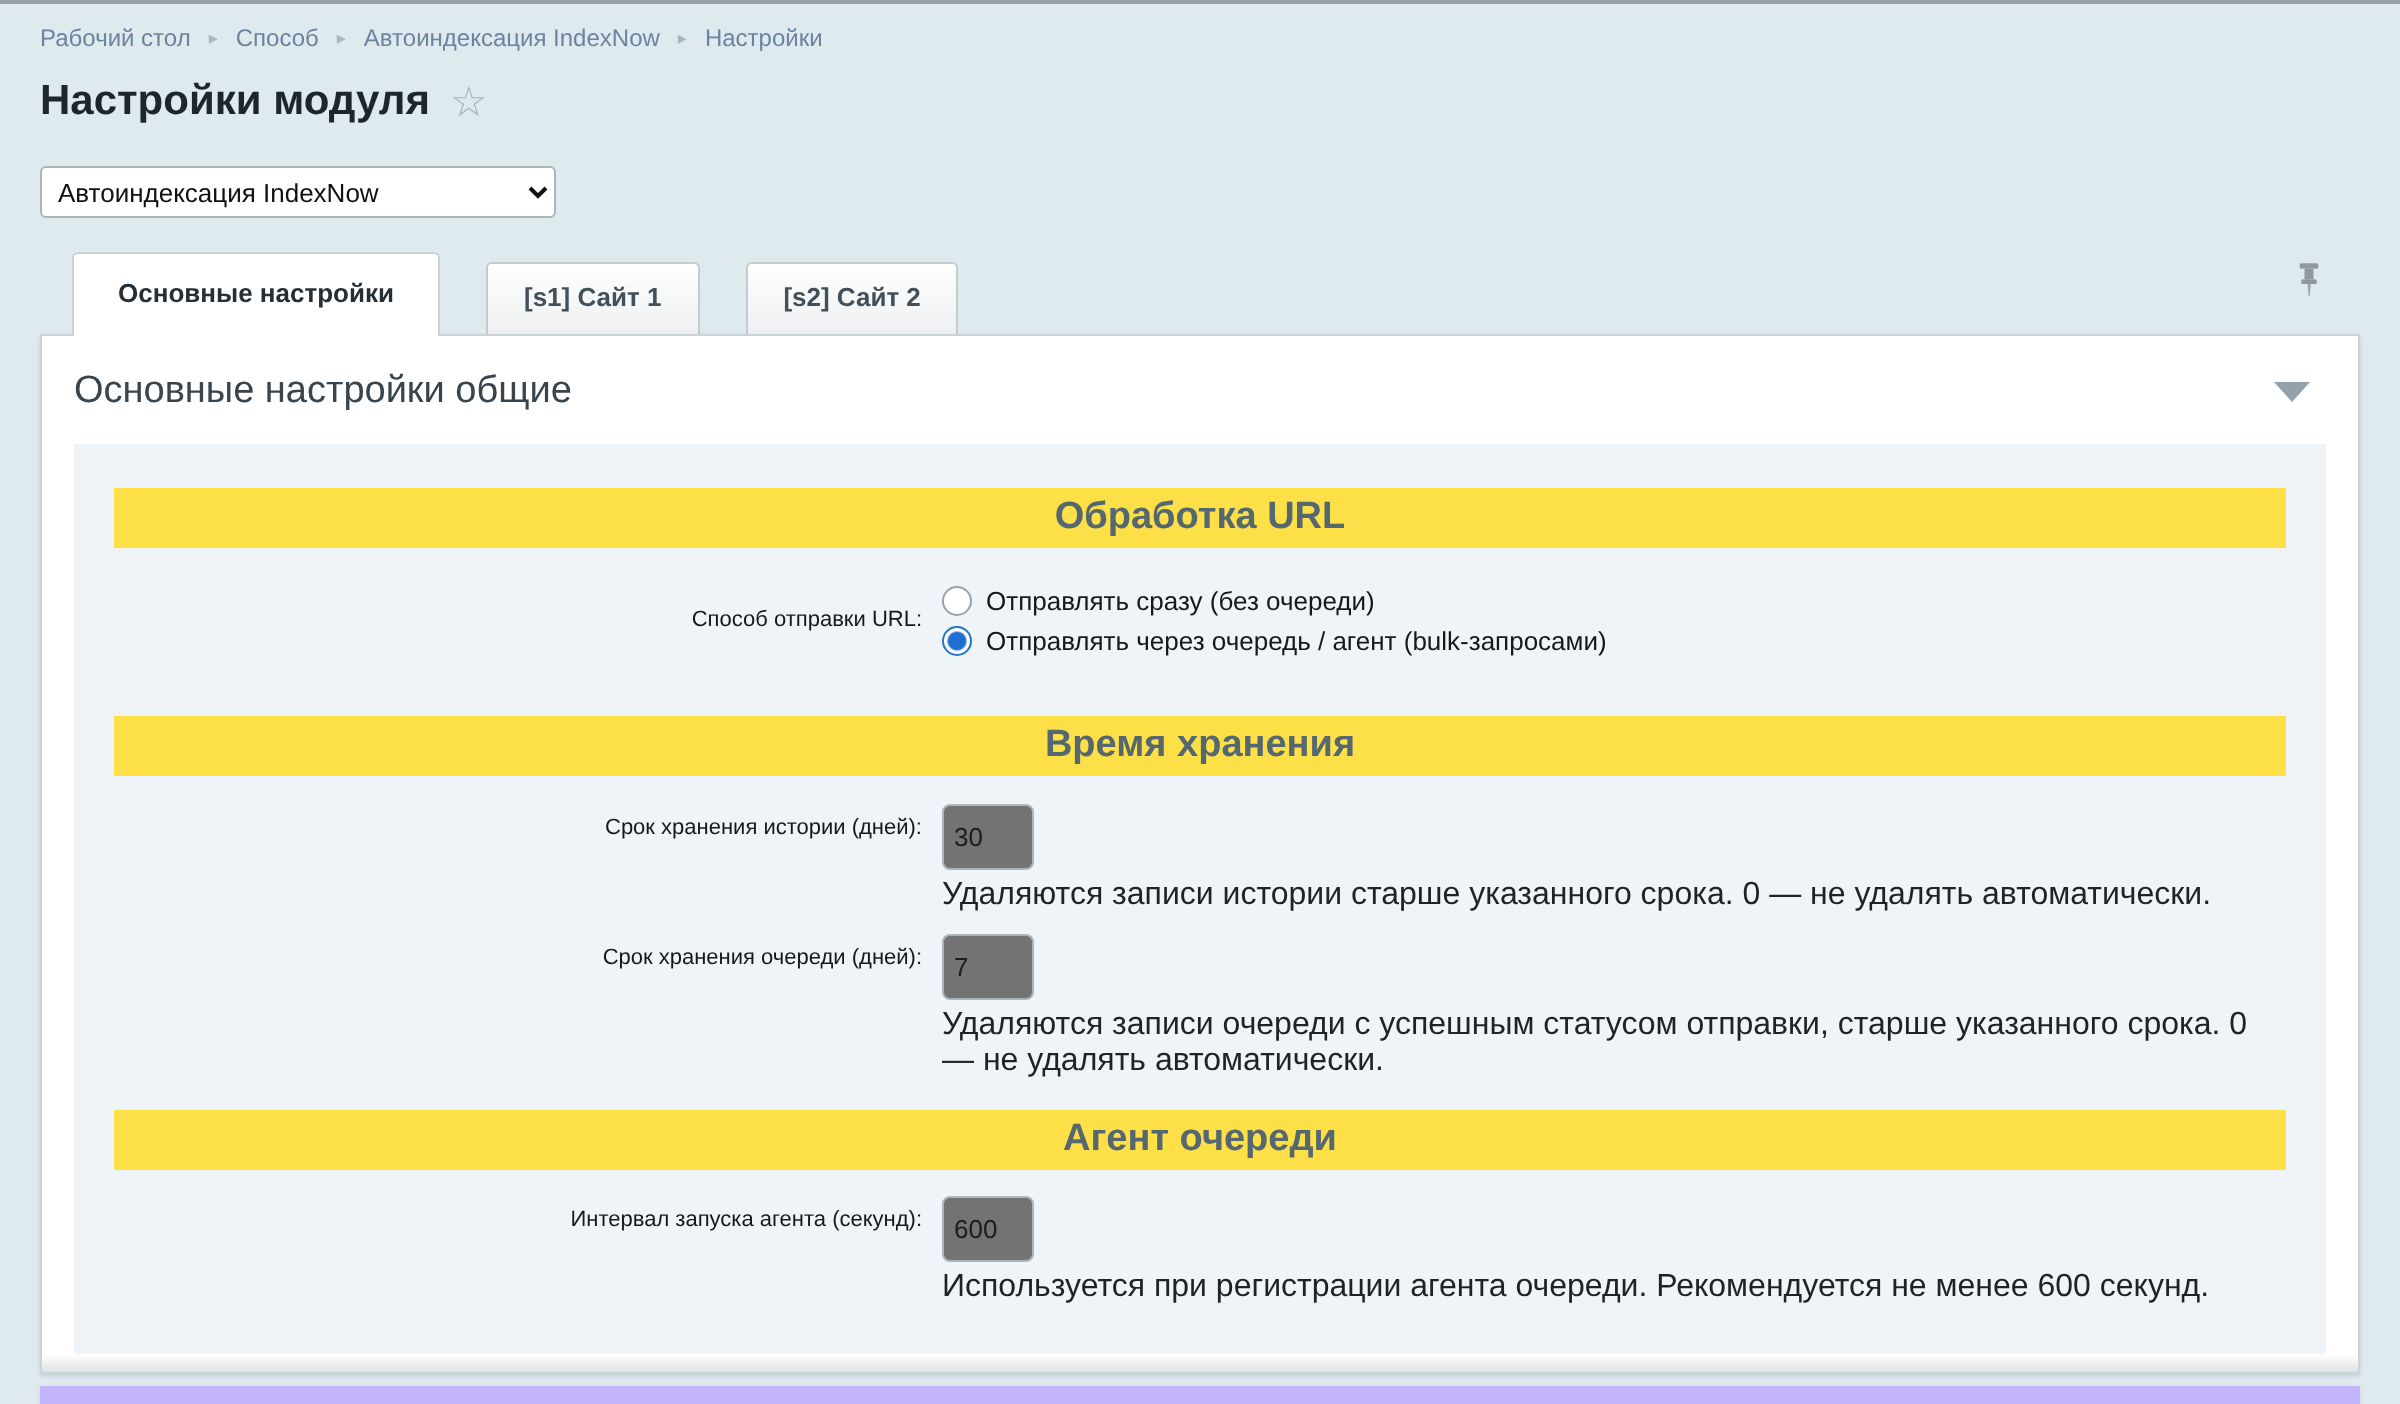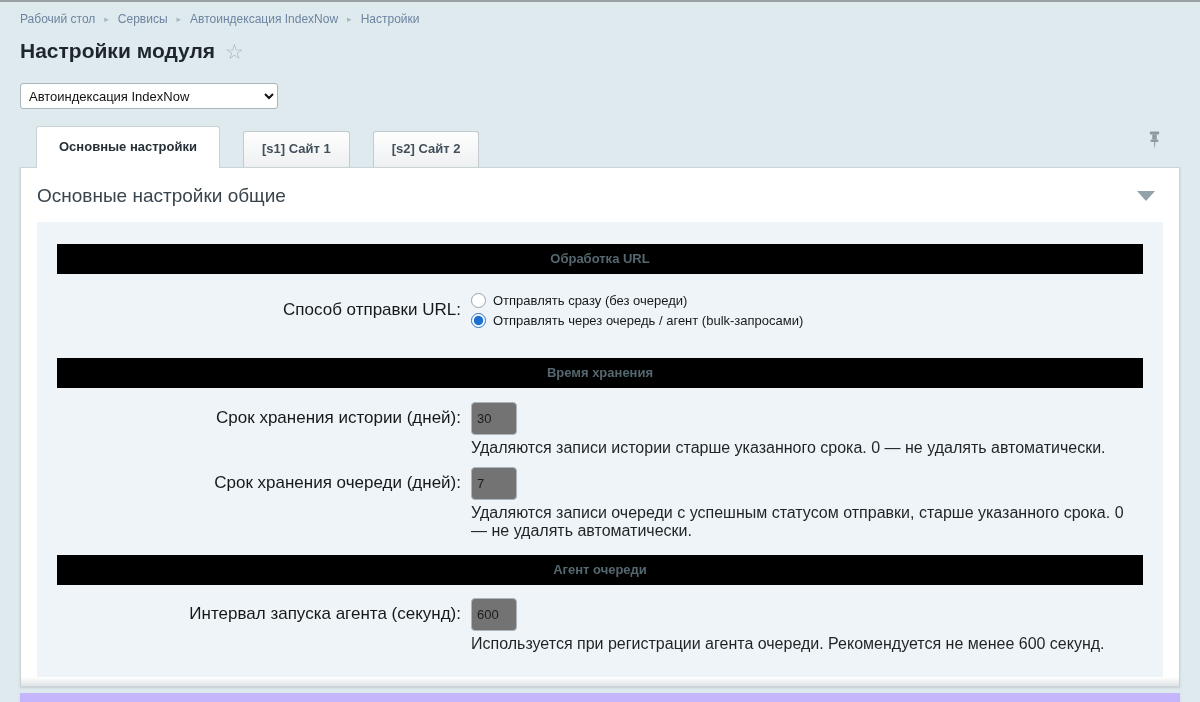--- a/index.html
+++ b/index.html
@@ -56,28 +56,28 @@
   .collapse-arrow {
     width: 0; height: 0; margin-right: 8px; cursor: pointer;
     border-left: 9px solid transparent; border-right: 9px solid transparent;
     border-top: 10px solid #93a1ab;
   }
 
   
   .form-area { margin: 0 16px; background: #eef4f7; padding: 22px 0 24px; }
   .group-bar {
     margin: 0 20px; height: 30px; line-height: 30px;
-    background: #000000; text-align: center;
-    font-size: 13px; font-weight: bold; color: #55676f;
+    background: #fde047; text-align: center;
+    font-size: 19px; font-weight: bold; color: #55676f;
   }
   .bar-2 { margin-top: 28px; }
   .bar-3 { margin-top: 15px; }
 
   .field-row { display: grid; grid-template-columns: 424px 1fr; column-gap: 10px; padding-right: 30px; }
-  .field-label { text-align: right; font-size: 17px; color: #16191b; }
+  .field-label { text-align: right; font-size: 11px; color: #16191b; }
 
   .radio-row { margin-top: 16px; align-items: center; }
   .radio-option { display: flex; align-items: center; gap: 7px; font-size: 13px; color: #16191b; height: 20px; cursor: pointer; }
   input[type="radio"] {
     appearance: none; -webkit-appearance: none;
     width: 15px; height: 15px; border: 1px solid #98a2a8; border-radius: 50%;
     background: #fff; cursor: pointer; flex: 0 0 auto;
   }
   input[type="radio"]:checked {
     border-color: #2374cc;
@@ -118,21 +118,21 @@
   .pin-bottom { position: absolute; right: 24px; top: 18px; cursor: pointer; }
 </style>
 </head>
 <body>
 
 <div class="page">
 
   <div class="breadcrumb">
     <a>Рабочий стол</a>
     <span class="crumb-sep">▸</span>
-    <a>Сервисы</a>
+    <a>Способ</a>
     <span class="crumb-sep">▸</span>
     <a>Автоиндексация IndexNow</a>
     <span class="crumb-sep">▸</span>
     <a>Настройки</a>
   </div>
 
   <div class="title-row">
     <h1>Настройки модуля</h1>
     <span class="fav-star">☆</span>
   </div>

